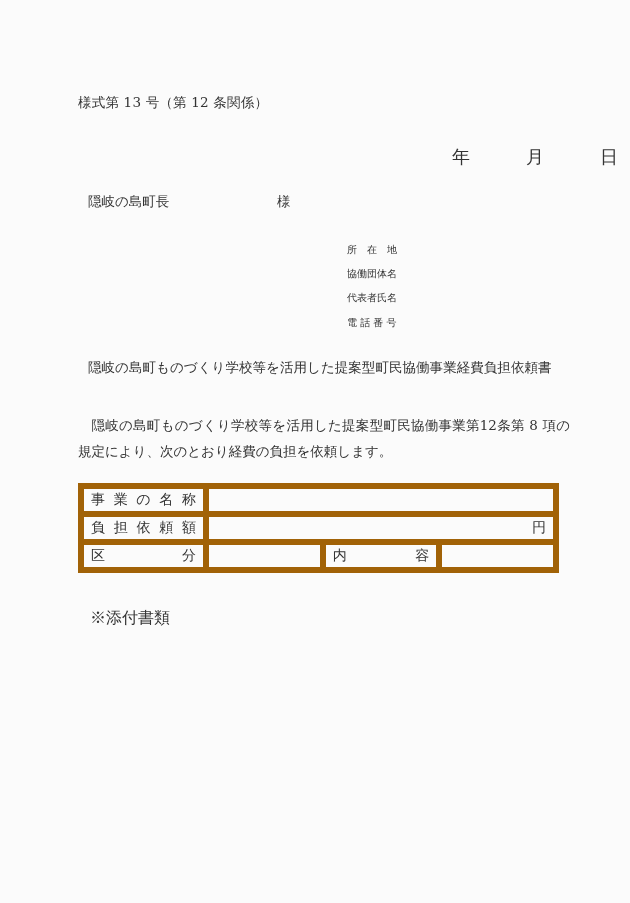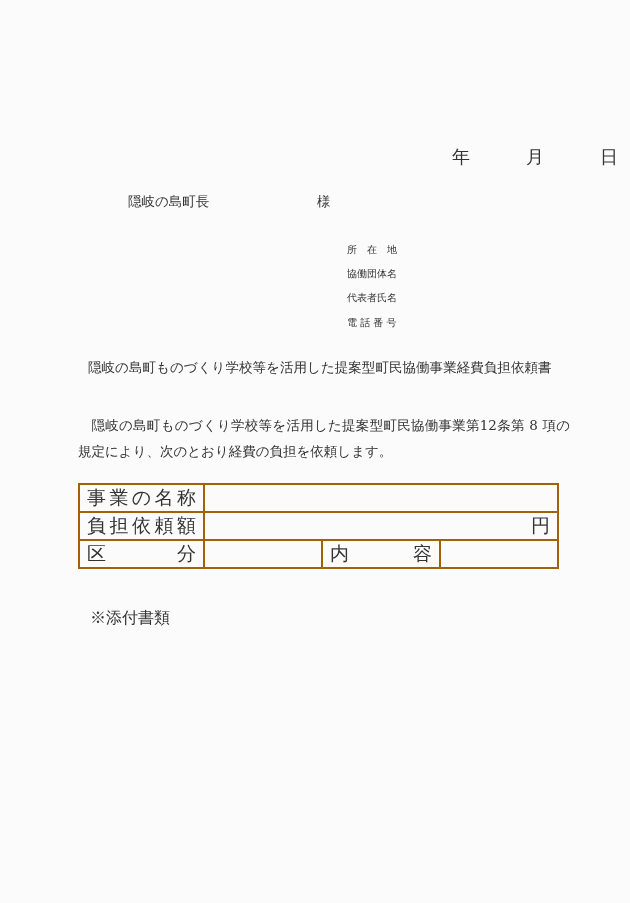--- a/index.html
+++ b/index.html
@@ -46,21 +46,20 @@
     letter-spacing: 0.5px;
   }
 
   
   .addressee-row {
     position: absolute;
     left: 88px;
     top: 193px;
     width: 220px;
     font-size: 13.5px;
-    margin-left: 40px;
   }
   .addressee-name {
     display: inline-block;
   }
   .addressee-honorific {
     position: absolute;
     left: 189px;
     top: 0;
   }
 
@@ -100,24 +99,24 @@
   
   .form-table {
     position: absolute;
     left: 78px;
     top: 483px;
     width: 481px;
     border-collapse: collapse;
     table-layout: fixed;
   }
   .form-table td {
-    border: 2px solid #a16207;
+    border: 6px solid #a16207;
     height: 28px;
     padding: 0 7px;
-    font-size: 19px;
+    font-size: 14px;
     vertical-align: middle;
     box-sizing: border-box;
     margin-left: 29px;
   }
   
   .lbl {
     text-align: justify;
     text-align-last: justify;
     text-justify: inter-character;
     white-space: nowrap;
@@ -155,20 +154,21 @@
     line-height: 26px;
     text-align: justify;
     text-justify: inter-character;
   }
 </style>
 </head>
 <body>
 
 <div class="page">
 
+  <div class="line form-no">様式第 13 号（第 12 条関係）</div>
 
   <div class="line date-line">年　　　月　　　日</div>
 
   <div class="addressee-row">
     <span class="addressee-name">隠岐の島町長</span>
     <span class="addressee-honorific">様</span>
   </div>
 
   <div class="sender-block">
     <div class="sender-line">所　在　地</div>

